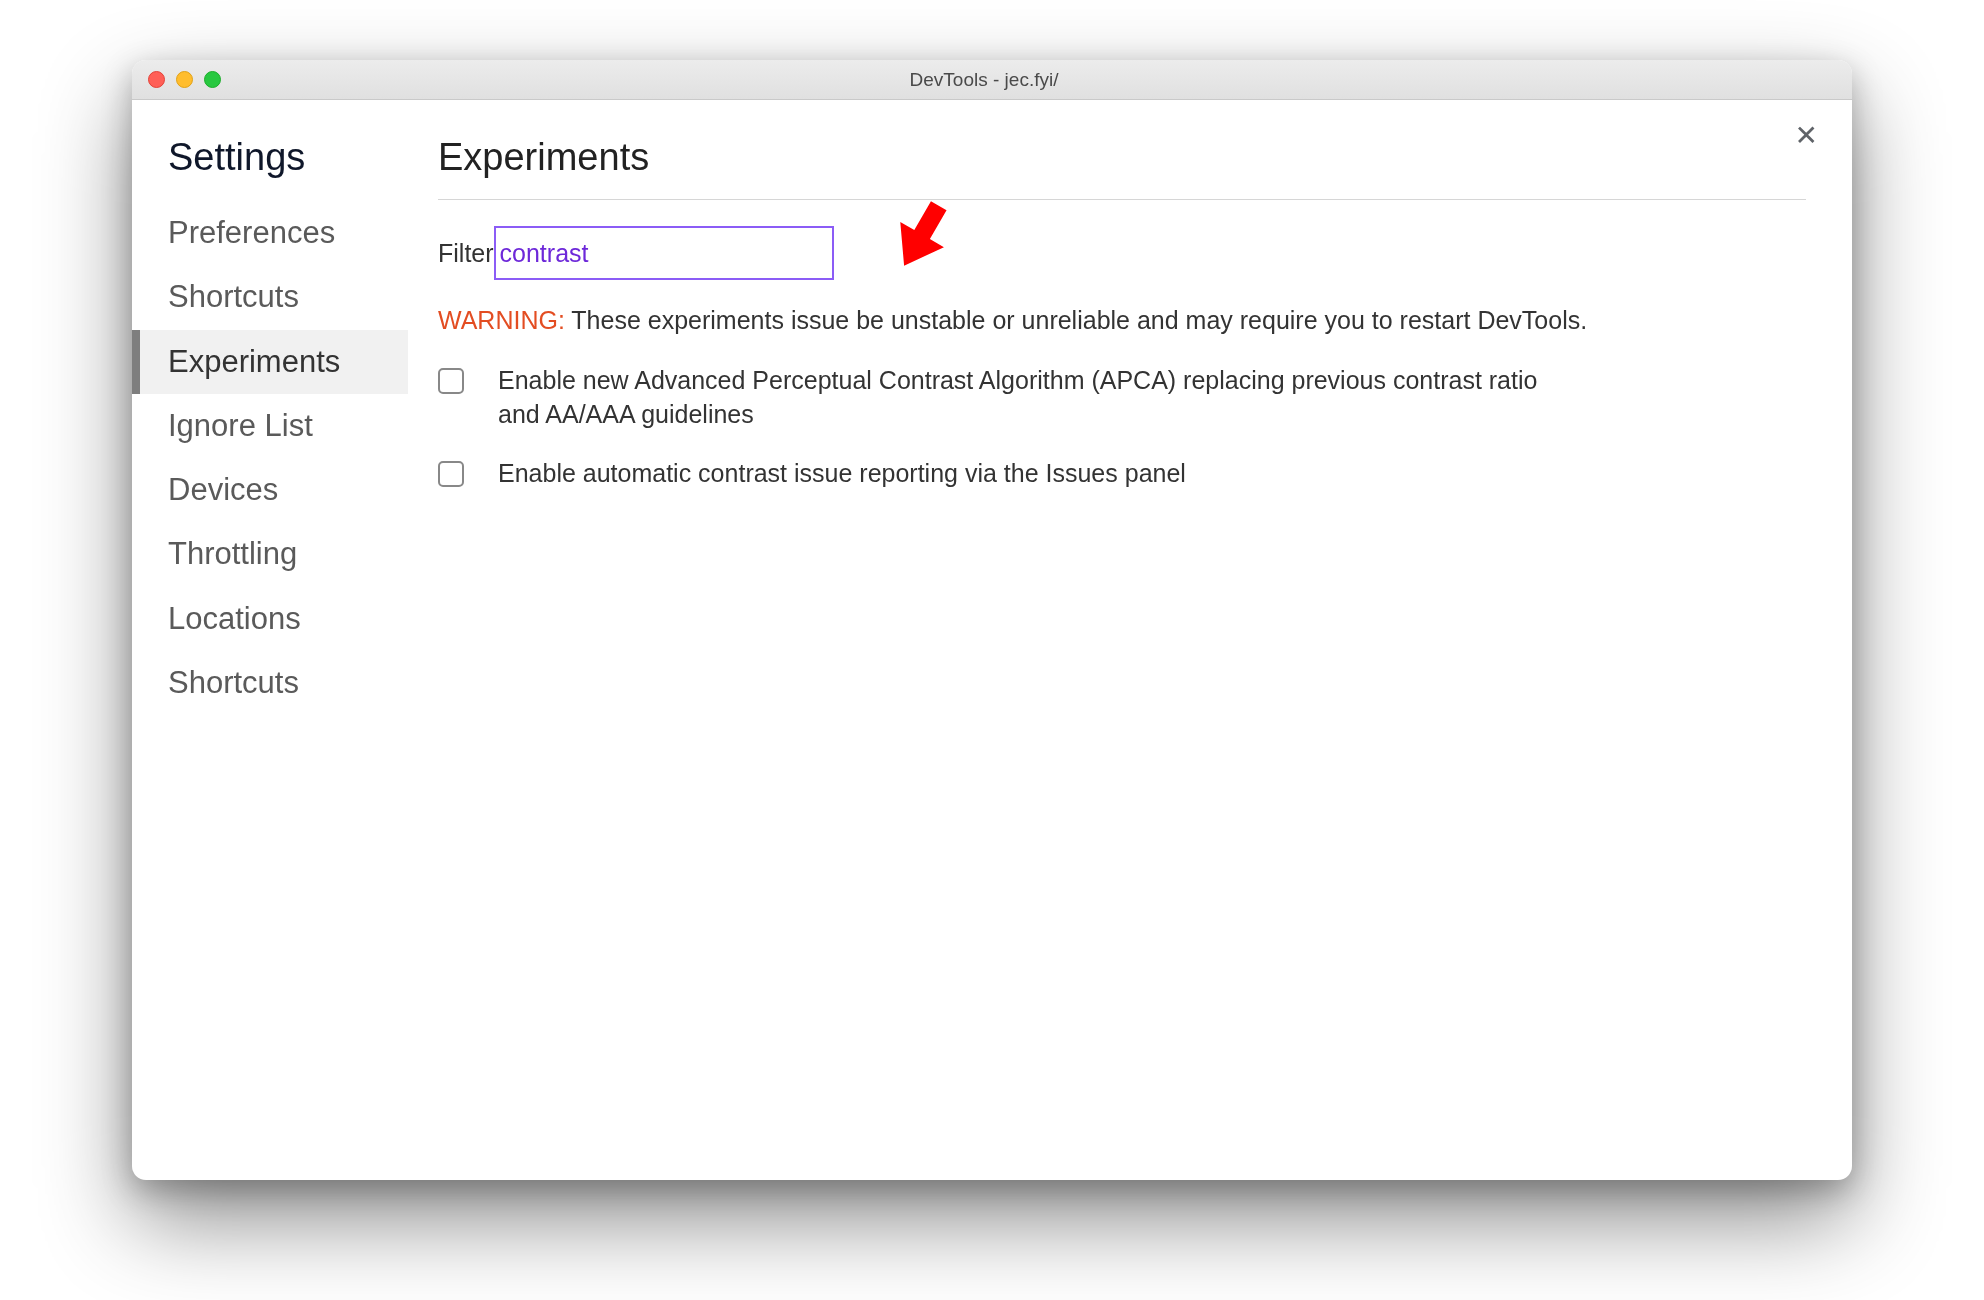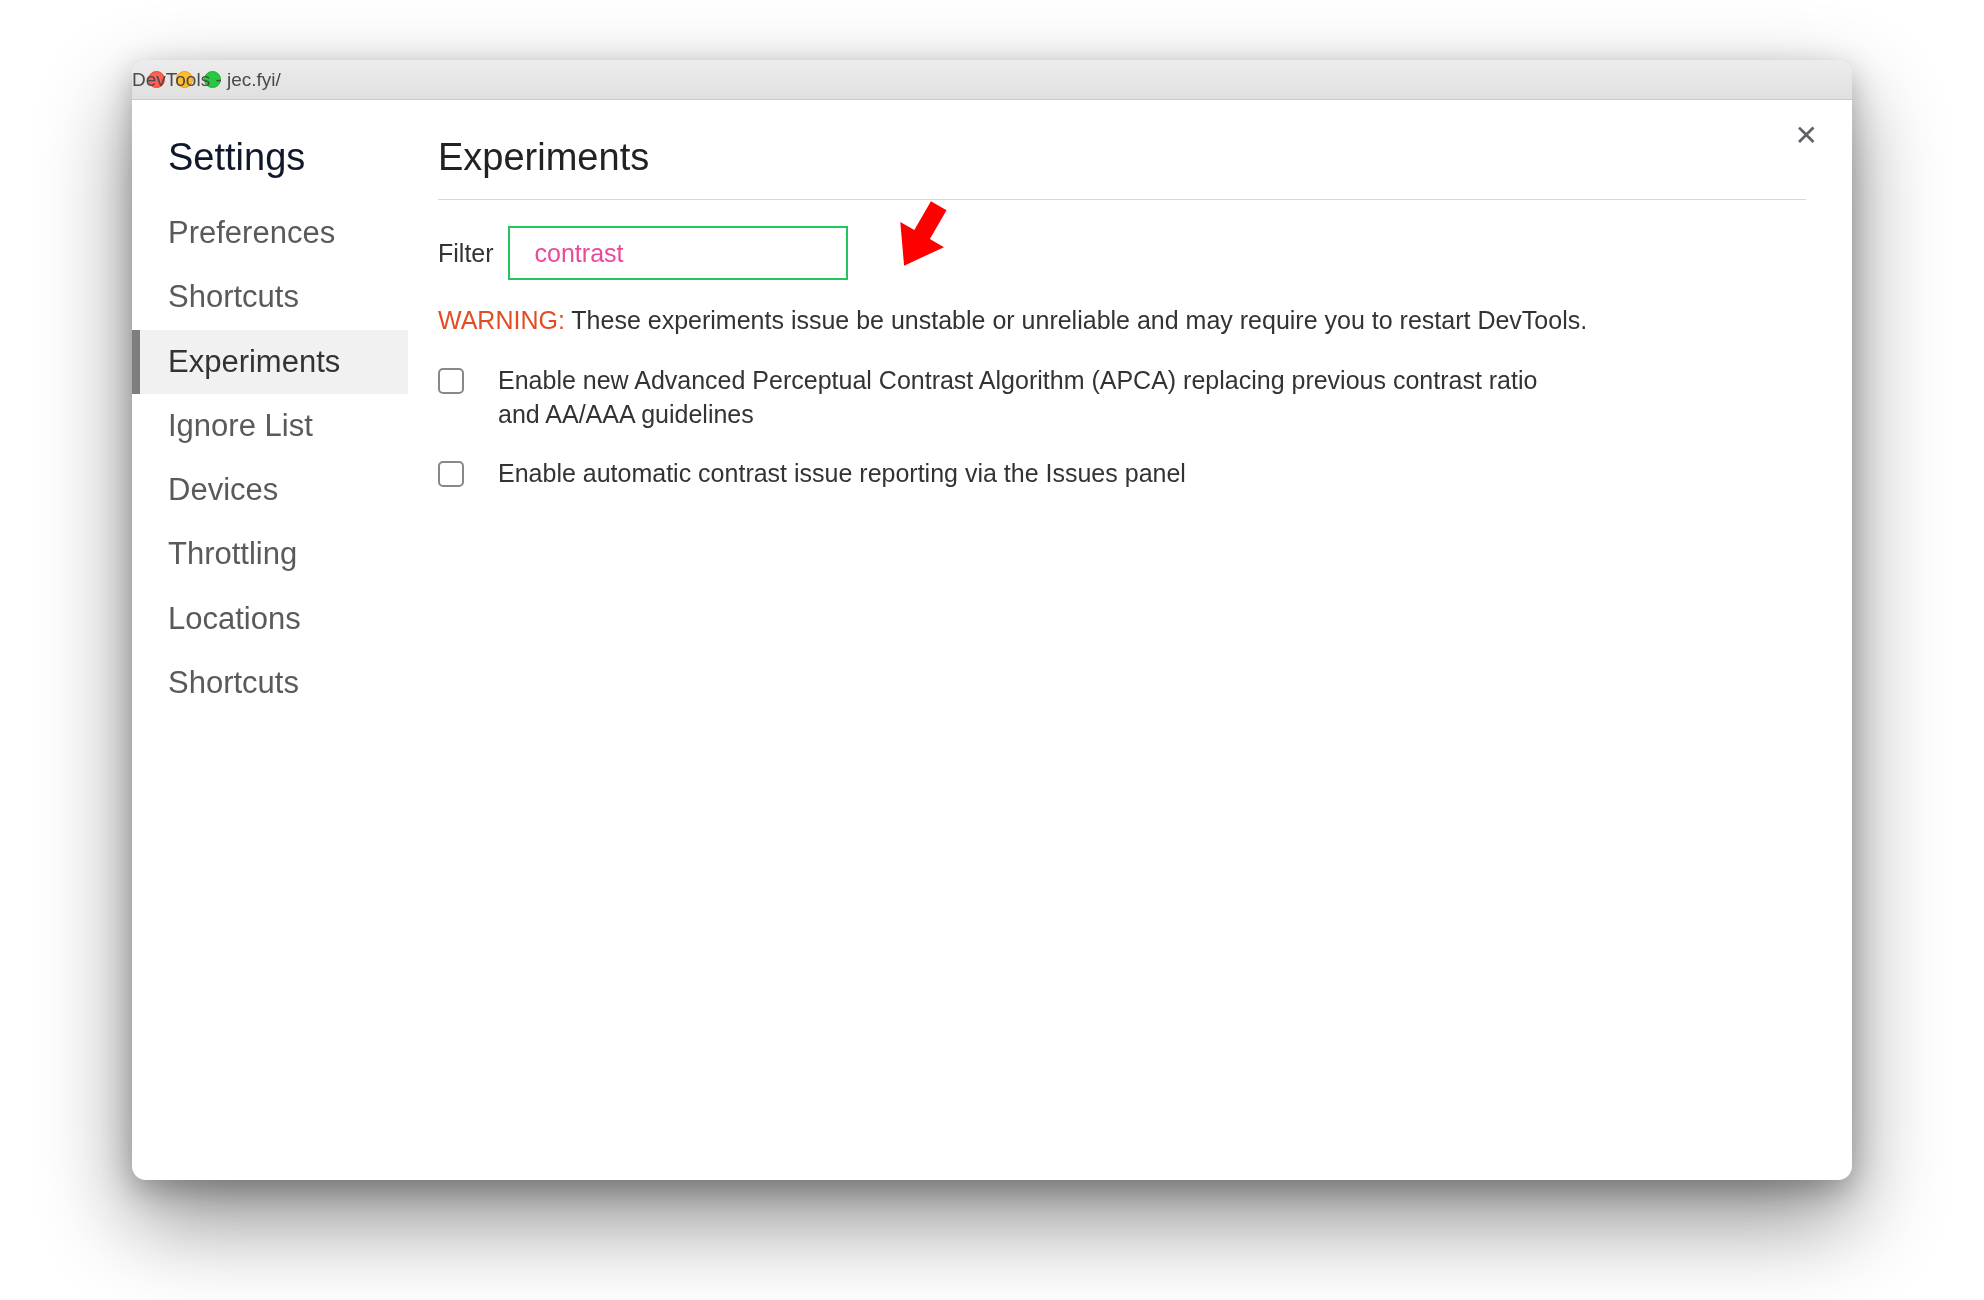--- a/index.html
+++ b/index.html
@@ -46,21 +46,21 @@
       width: 17px;
       height: 17px;
       border-radius: 50%;
     }
     .tl-close  { background: #ff5f57; border: 1px solid #e24238; }
     .tl-min    { background: #ffbd2e; border: 1px solid #e1a116; }
     .tl-max    { background: #28c840; border: 1px solid #1dad2b; }
     .titlebar-title {
       position: absolute;
       left: 0; right: 16px;
-      text-align: left;
+      text-align: center;
       font-size: 19px;
       color: #4a4a4a;
       pointer-events: none;
     }
     .content {
       flex: 1;
       display: flex;
       position: relative;
     }
     .close-x {
@@ -106,36 +106,35 @@
       font-size: 38px;
       font-weight: 400;
       color: #222;
       padding-bottom: 20px;
       border-bottom: 1px solid #d6d6d6;
     }
     .filter-row {
       display: flex;
       align-items: center;
       margin-top: 26px;
-      gap: 14px;
       position: relative;
     }
     .filter-label {
       font-size: 25px;
       color: #333;
     }
     .filter-input {
       width: 340px;
       height: 54px;
-      border: 2px solid #22c55e;
+      border: 2px solid #8b5cf6;
       outline: none;
       font-size: 25px;
-      padding: 0 25px;
+      padding: 0 4px;
       font-family: inherit;
-      color: #ec4899;
+      color: #6d28d9;
     }
     .arrow {
       position: absolute;
       left: 440px;
       top: -38px;
       color: #ff0000;
     }
     .warning-block {
       margin-top: 24px;
       font-size: 25px;

